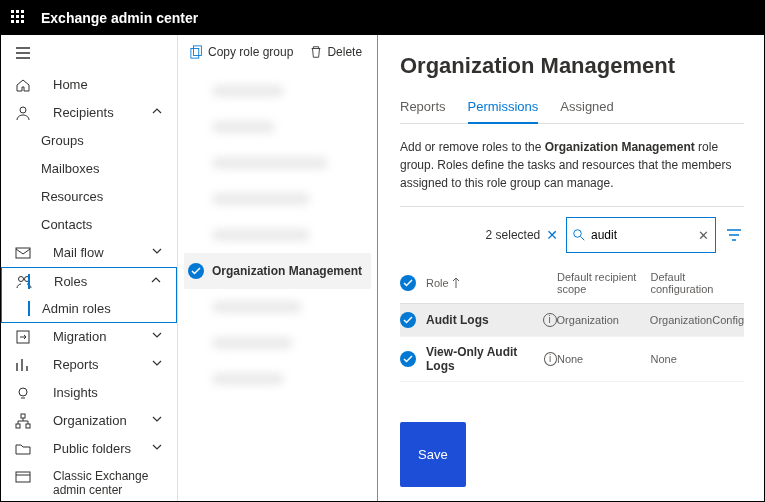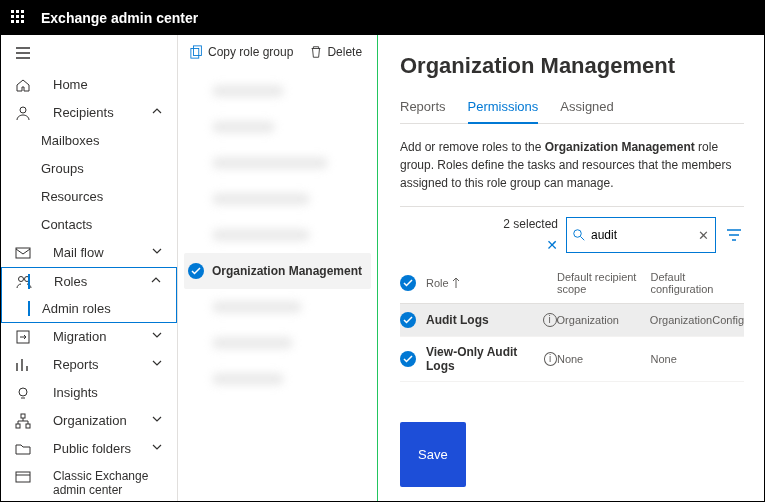--- a/index.html
+++ b/index.html
@@ -37,21 +37,21 @@
 
 .detail { flex: 1; padding: 18px 20px 0 22px; display: flex; flex-direction: column; overflow: hidden; }
 .detail h1 { font-size: 22px; font-weight: 700; margin-bottom: 14px; }
 .tabs { display: flex; gap: 22px; border-bottom: 1px solid #e1dfdd; margin-bottom: 14px; }
 .tab { padding: 6px 0 8px; font-size: 13px; color: #605e5c; cursor: pointer; }
 .tab.active { color: #0078d4; border-bottom: 2px solid #0078d4; margin-bottom: -1px; }
 .desc { font-size: 12px; line-height: 1.5; margin-bottom: 14px; }
 .desc b { font-weight: 600; }
 
 .filterbar { display: flex; align-items: center; justify-content: flex-end; gap: 8px; border-top: 1px solid #e1dfdd; padding: 10px 0; }
-.selected-info { font-size: 12px; color: #323130; display: flex; align-items: flex-end; gap: 6px; flex-direction: column; }
+.selected-info { font-size: 12px; color: #323130; display: flex; align-items: center; gap: 6px; }
 .selected-info .x { color: #0078d4; cursor: pointer; font-size: 14px; }
 .searchbox { border: 1px solid #0078d4; height: 36px; width: 150px; display: flex; align-items: center; padding: 0 6px; }
 .searchbox input { border: none; outline: none; flex: 1; font-size: 12px; min-width: 0; }
 .searchbox .clear { color: #605e5c; cursor: pointer; }
 .searchbox .mag { margin-right: 6px; color: #0078d4; }
 .filter-icon { color: #0078d4; cursor: pointer; padding: 2px; }
 
 .table { font-size: 12px; }
 .thead, .trow { display: grid; grid-template-columns: 26px 1.4fr 1fr 1fr; align-items: center; padding: 8px 0; }
 .thead { color: #605e5c; border-bottom: 1px solid #e1dfdd; font-size: 11px; }
@@ -114,24 +114,24 @@
           </svg>
         </span>
       <span>Recipients</span>
       <span class="chevron">
           <svg viewBox="0 0 12 12">
             <path d="M2 8l4-4 4 4" fill="none" stroke="#323130" stroke-width="1.2"></path>
           </svg>
         </span>
     </div>
     <div class="nav-item nav-sub">
+        <span>Groups</span>
+      </div>
+    <div class="nav-item nav-sub">
         <span>Mailboxes</span>
-      </div>
-    <div class="nav-item nav-sub">
-        <span>Groups</span>
       </div>
     <div class="nav-item nav-sub">
         <span>Resources</span>
       </div>
     <div class="nav-item nav-sub">
         <span>Contacts</span>
       </div>
 
     <div class="nav-item">
       <span class="icon">

